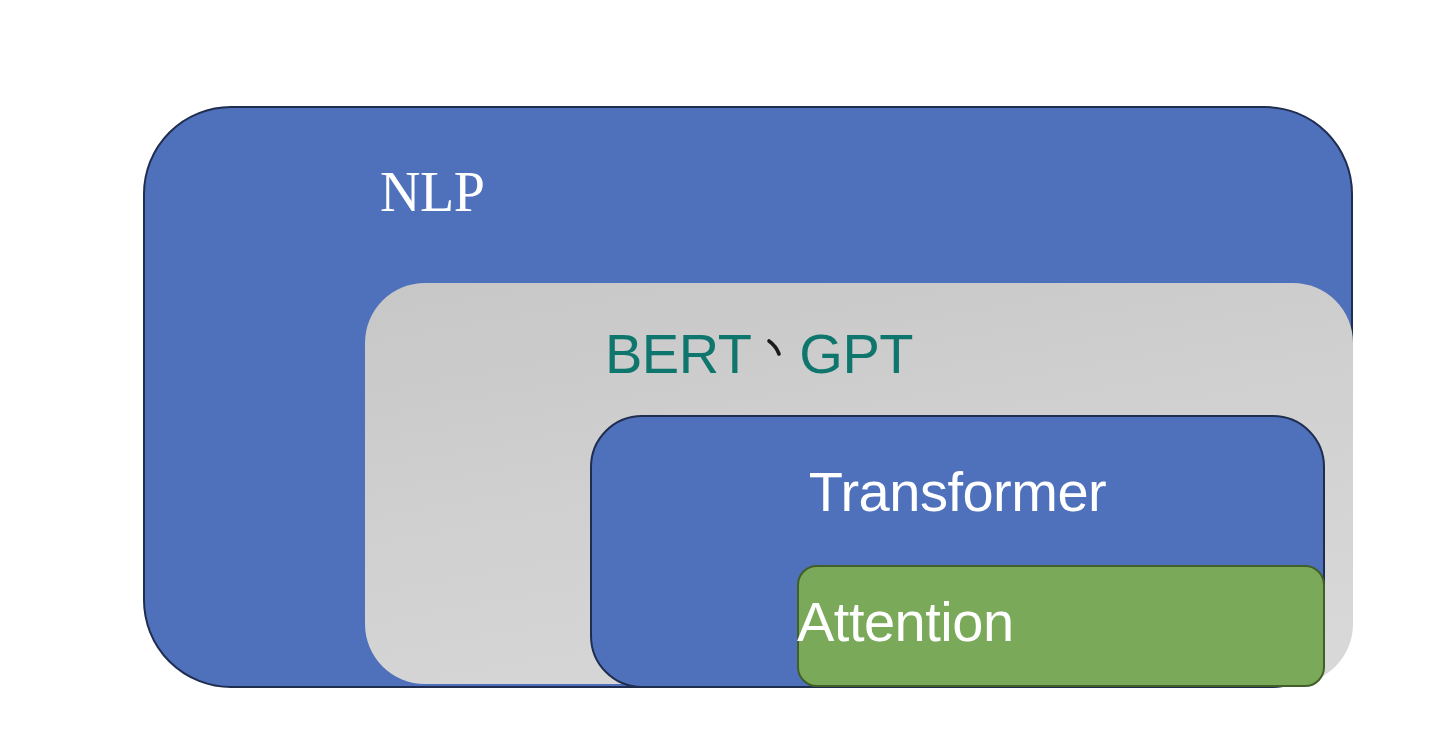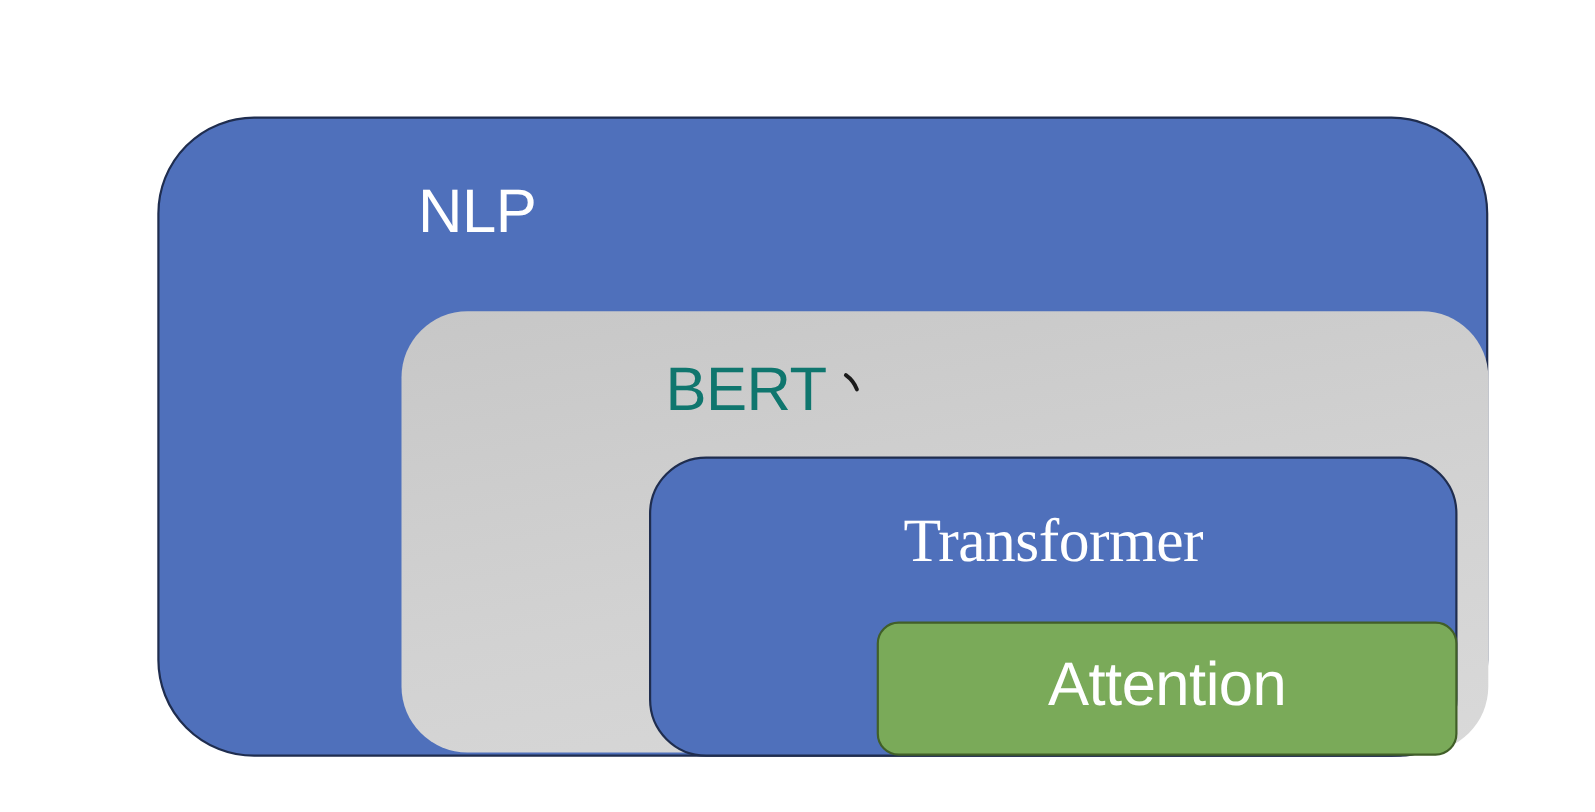--- a/index.html
+++ b/index.html
@@ -62,39 +62,39 @@
     position: absolute;
     line-height: 1;
     font-size: 56px;
     letter-spacing: -0.5px;
     white-space: nowrap;
   }
   .lbl-nlp {
     left: 380px;
     top: 164px;
     color: #ffffff;
+    font-family: Liberation Serif, serif;
   }
   .lbl-bert-gpt {
     left: 605px;
     top: 326px;
     color: #0f766e;
   }
   .lbl-transformer {
     left: 590px;
     top: 464px;
     width: 735px;
     text-align: center;
     color: #ffffff;
-    font-family: Liberation Serif, serif;
   }
   .lbl-attention {
     left: 797px;
     top: 594px;
     width: 528px;
-    text-align: center;
+    text-align: left;
     color: #ffffff;
   }
   
   .cjk-comma {
     display: inline-block;
     position: relative;
     width: 48px;
     height: 1px;
     vertical-align: baseline;
   }
@@ -124,20 +124,20 @@
 
   <div class="box box-transformer"></div>
 
   <div class="box box-attention"></div>
 
   <div class="lbl lbl-nlp">NLP</div>
 
   <div class="lbl lbl-bert-gpt">
     <span>BERT</span><span class="cjk-comma"><span class="sr-only">、</span><svg width="20" height="20" viewBox="0 0 20 20" aria-hidden="true">
           <path d="M3 -14 Q 10 -9 13 -1" fill="none" stroke="#1b1b1b" stroke-width="3.6" stroke-linecap="round"></path>
-        </svg></span>
+        </svg></span><span>GPT</span>
   </div>
 
   <div class="lbl lbl-transformer">Transformer</div>
 
   <div class="lbl lbl-attention">Attention</div>
 
 </div>
 
 </body></html>

